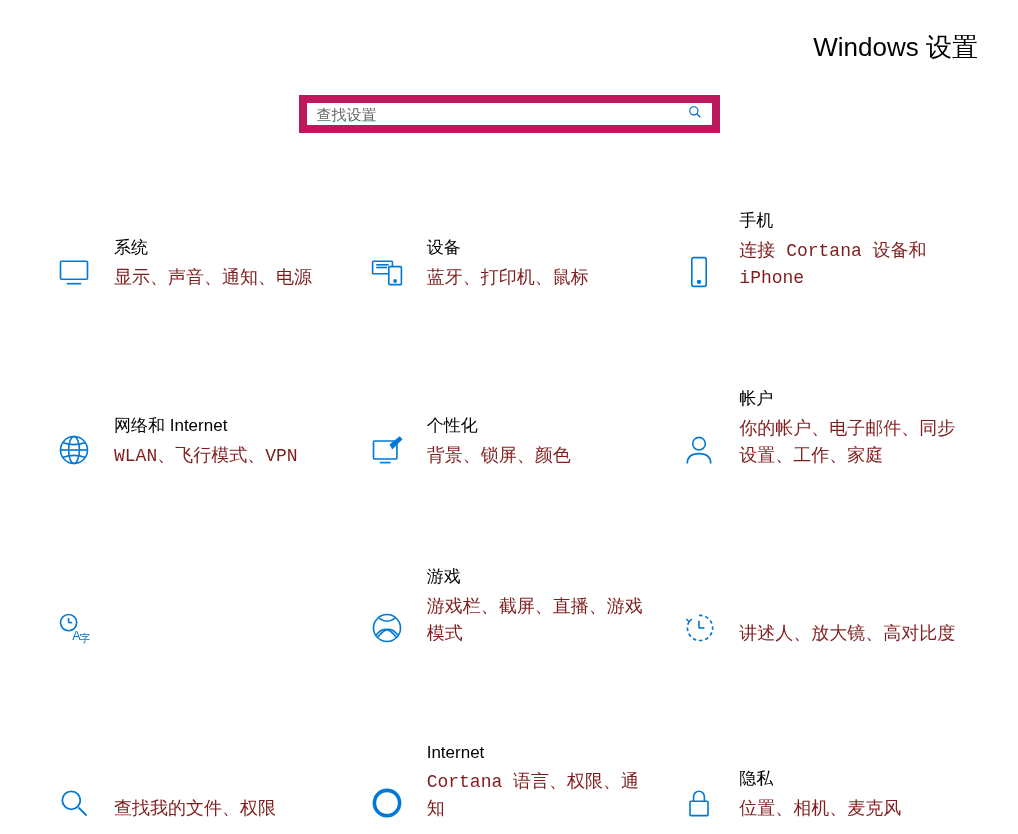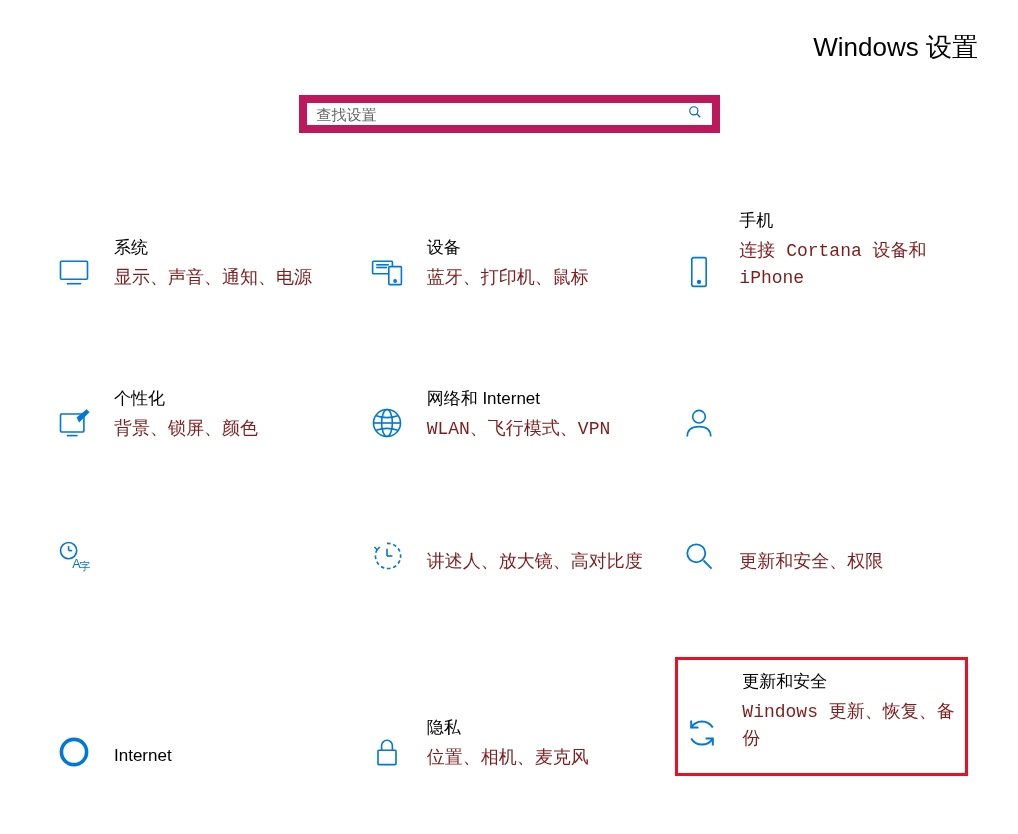--- a/index.html
+++ b/index.html
@@ -160,69 +160,87 @@
       </div>
       <div class="tile-text">
         <div class="tile-title">手机</div>
         <div class="tile-desc">连接 Cortana 设备和 iPhone</div>
       </div>
     </div>
 
     <div class="tile">
       <div class="tile-icon">
         <svg viewBox="0 0 40 40" fill="none" stroke="#0078d4" stroke-width="1.8">
-          <rect x="5" y="10" width="26" height="20" rx="1"></rect>
-          <path d="M24 14 L34 6 L36 8 L26 18 Z" fill="#0078d4"></path>
-          <line x1="12" y1="34" x2="24" y2="34"></line>
-        </svg>
-      </div>
-      <div class="tile-text">
-        <div class="tile-title">个性化</div>
-        <div class="tile-desc">背景、锁屏、颜色</div>
-      </div>
-    </div>
-
-    <div class="tile">
-      <div class="tile-icon">
-        <svg viewBox="0 0 40 40" fill="none" stroke="#0078d4" stroke-width="1.8">
           <circle cx="20" cy="20" r="15"></circle>
           <ellipse cx="20" cy="20" rx="6" ry="15"></ellipse>
           <line x1="5" y1="20" x2="35" y2="20"></line>
           <path d="M8 12 Q20 16 32 12"></path>
           <path d="M8 28 Q20 24 32 28"></path>
         </svg>
       </div>
       <div class="tile-text">
         <div class="tile-title">网络和 Internet</div>
         <div class="tile-desc">WLAN、飞行模式、VPN</div>
       </div>
     </div>
 
+    <div class="tile">
+      <div class="tile-icon">
+        <svg viewBox="0 0 40 40" fill="none" stroke="#0078d4" stroke-width="1.8">
+          <rect x="5" y="10" width="26" height="20" rx="1"></rect>
+          <path d="M24 14 L34 6 L36 8 L26 18 Z" fill="#0078d4"></path>
+          <line x1="12" y1="34" x2="24" y2="34"></line>
+        </svg>
+      </div>
+      <div class="tile-text">
+        <div class="tile-title">个性化</div>
+        <div class="tile-desc">背景、锁屏、颜色</div>
+      </div>
+    </div>
+
 
     <div class="tile">
       <div class="tile-icon">
         <svg viewBox="0 0 40 40" fill="none" stroke="#0078d4" stroke-width="1.8">
           <circle cx="20" cy="13" r="7"></circle>
           <path d="M7 35 Q7 24 20 24 Q33 24 33 35"></path>
         </svg>
+      </div>
+      <div class="tile-text">
+        <div class="tile-title">帐户</div>
+        <div class="tile-desc">你的帐户、电子邮件、同步设置、工作、家庭</div>
       </div>
     </div>
 
     <div class="tile">
       <div class="tile-icon">
         <svg viewBox="0 0 40 40" fill="none" stroke="#0078d4" stroke-width="1.8">
           <circle cx="14" cy="14" r="9"></circle>
           <line x1="14" y1="14" x2="14" y2="9"></line>
           <line x1="14" y1="14" x2="18" y2="14"></line>
           <text x="18" y="33" font-size="14" fill="#0078d4" stroke="none" font-family="sans-serif">A</text>
           <text x="26" y="35" font-size="12" fill="#0078d4" stroke="none" font-family="sans-serif">字</text>
         </svg>
       </div>
     </div>
 
+    <div class="tile">
+      <div class="tile-icon">
+        <svg viewBox="0 0 40 40" fill="none" stroke="#0078d4" stroke-width="1.8">
+          <circle cx="20" cy="20" r="15"></circle>
+          <path d="M11 9 Q20 16 29 9"></path>
+          <path d="M8 28 Q18 14 30 30"></path>
+          <path d="M32 28 Q22 14 10 30"></path>
+        </svg>
+      </div>
+      <div class="tile-text">
+        <div class="tile-title">游戏</div>
+        <div class="tile-desc">游戏栏、截屏、直播、游戏模式</div>
+      </div>
+    </div>
 
     <div class="tile">
       <div class="tile-icon">
         <svg viewBox="0 0 40 40" fill="none" stroke="#0078d4" stroke-width="1.8">
           <path d="M20 6 A14 14 0 1 1 9 13" stroke-dasharray="4 3"></path>
           <polyline points="6,10 9,13 12,10"></polyline>
           <line x1="20" y1="20" x2="20" y2="12"></line>
           <line x1="20" y1="20" x2="26" y2="20"></line>
         </svg>
       </div>
@@ -232,32 +250,33 @@
     </div>
 
     <div class="tile">
       <div class="tile-icon">
         <svg viewBox="0 0 40 40" fill="none" stroke="#0078d4" stroke-width="2">
           <circle cx="17" cy="17" r="10"></circle>
           <line x1="25" y1="25" x2="34" y2="34"></line>
         </svg>
       </div>
       <div class="tile-text">
-        <div class="tile-desc">更新和安全、权限</div>
+        <div class="tile-desc">查找我的文件、权限</div>
       </div>
     </div>
 
     <div class="tile">
       <div class="tile-icon">
         <svg viewBox="0 0 40 40" fill="none">
           <circle cx="20" cy="20" r="14" stroke="#0078d4" stroke-width="4"></circle>
         </svg>
       </div>
       <div class="tile-text">
         <div class="tile-title">Internet</div>
+        <div class="tile-desc">Cortana 语言、权限、通知</div>
       </div>
     </div>
 
     <div class="tile">
       <div class="tile-icon">
         <svg viewBox="0 0 40 40" fill="none" stroke="#0078d4" stroke-width="1.8">
           <rect x="10" y="18" width="20" height="16" rx="1"></rect>
           <path d="M14 18 V13 A6 6 0 0 1 26 13 V18"></path>
         </svg>
       </div>

